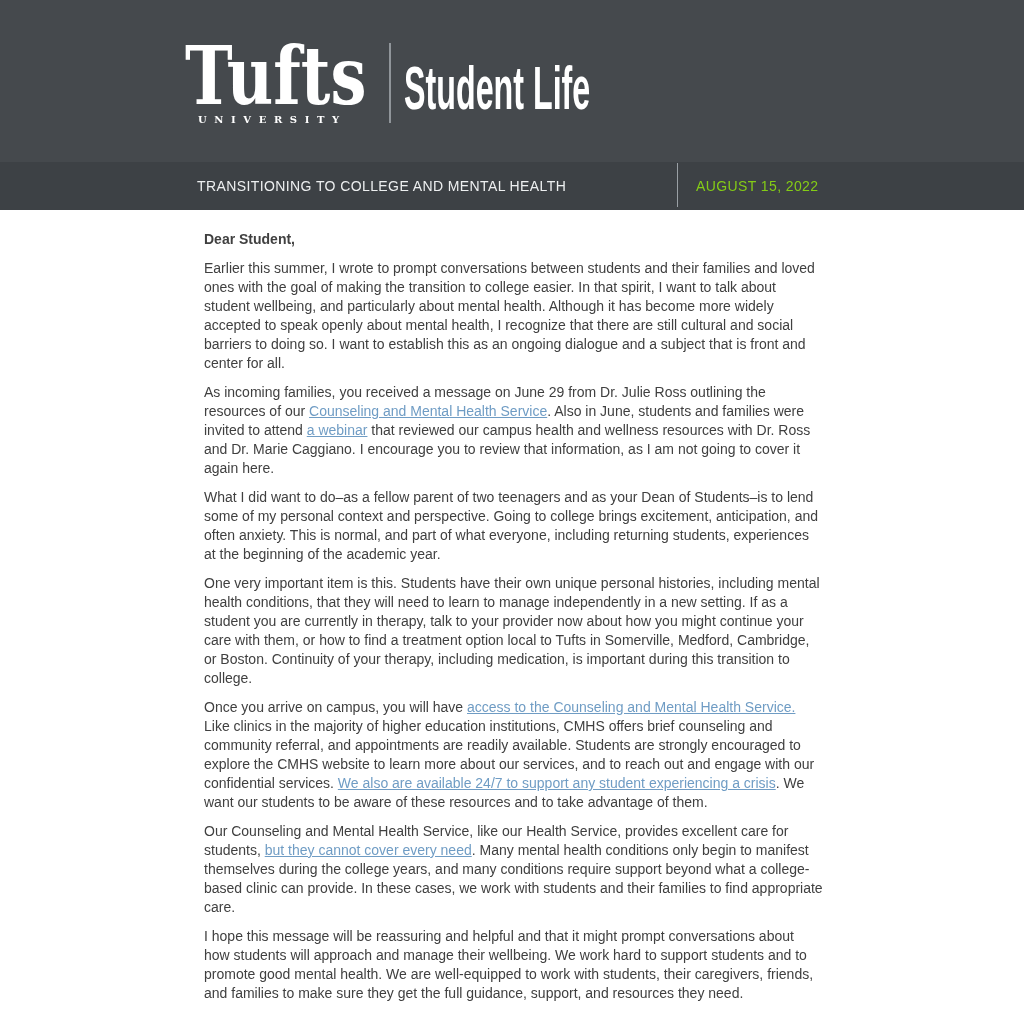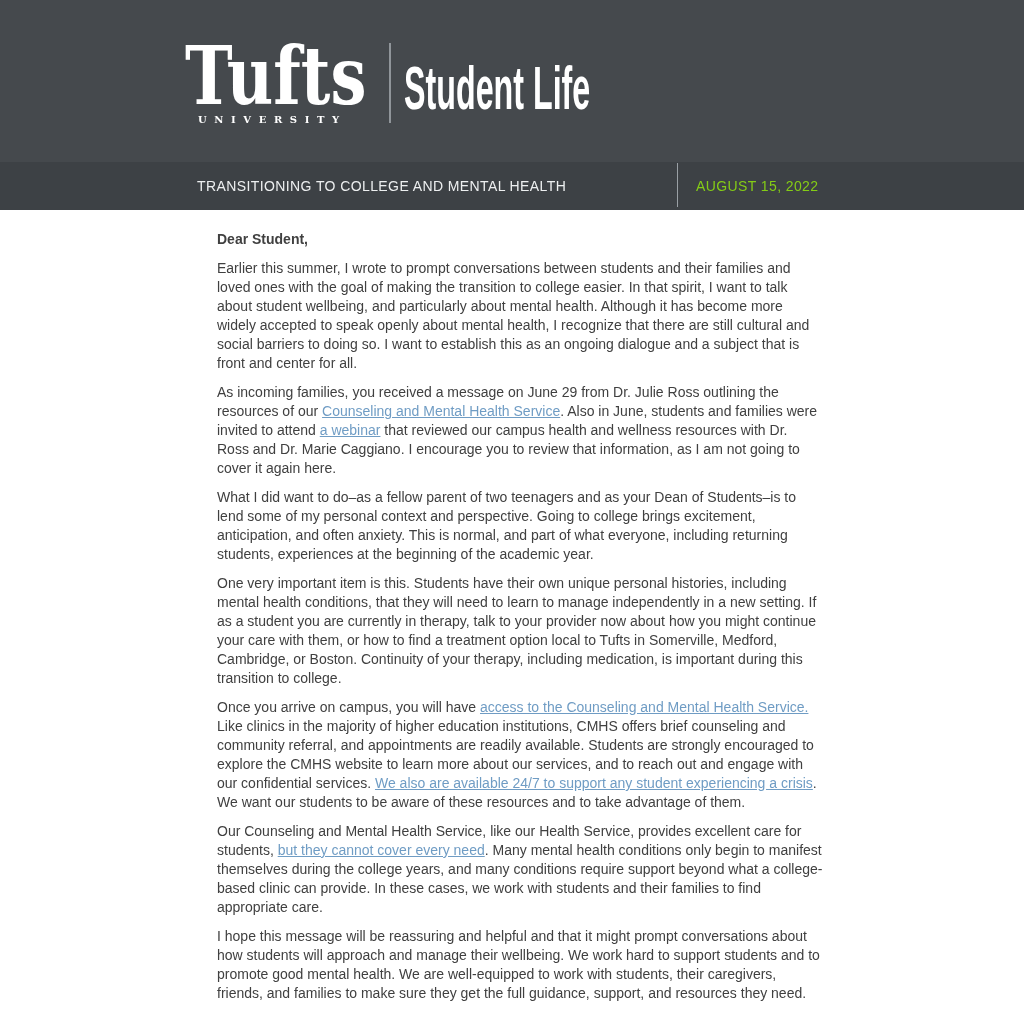--- a/index.html
+++ b/index.html
@@ -83,21 +83,21 @@
   
   .letter{
     position:absolute;left:0;top:210px;right:0;bottom:0;
     background:#ffffff;overflow:hidden;
   }
   .content{
     width:622px;margin:0 auto;padding-top:20px;
     color:var(--text);
     font-size:14px;line-height:19px;
   }
-  .content p{margin:0 0 10px 16px;}
+  .content p{margin:0 0 10px 3px;}
   .salutation,.signoff{font-weight:bold;}
   a.inline-link{
     color:var(--link);
     cursor:pointer;
   }
 </style>
 </head>
 <body>
 
 <div class="page">

